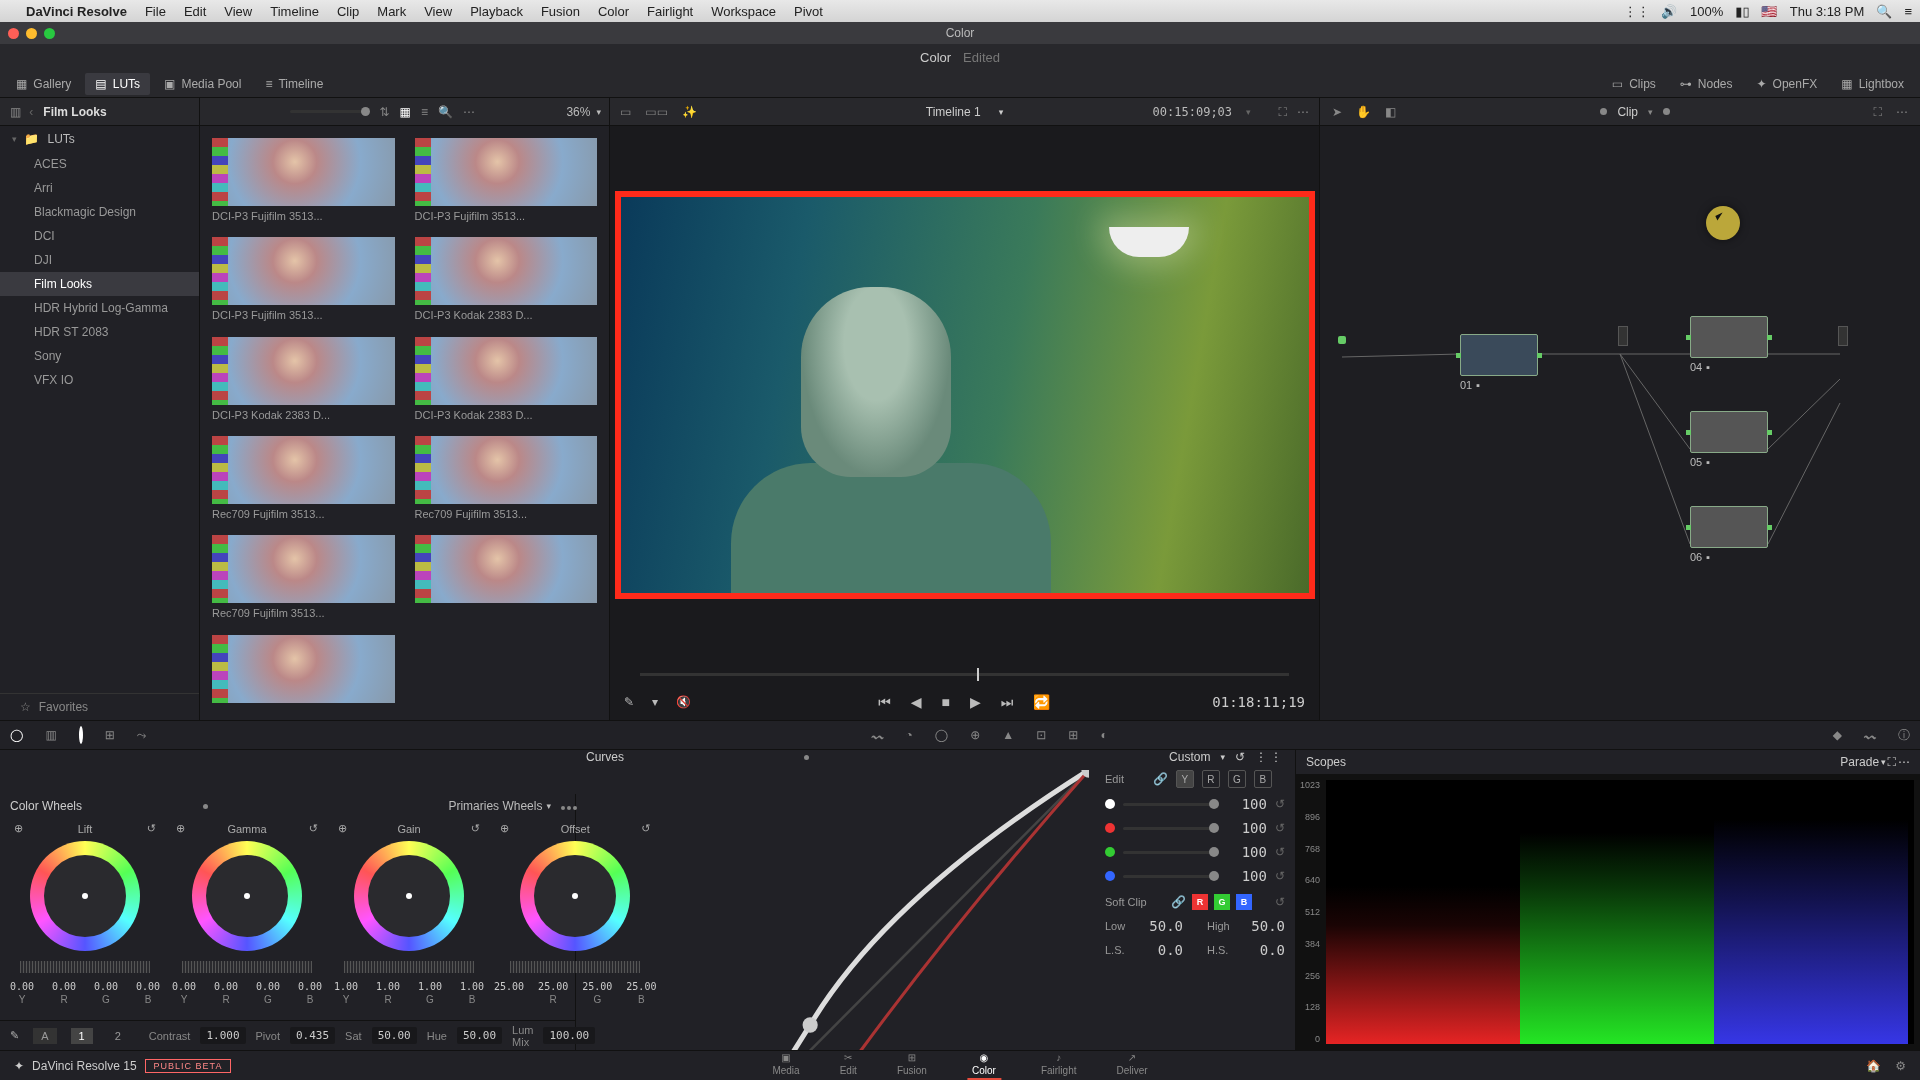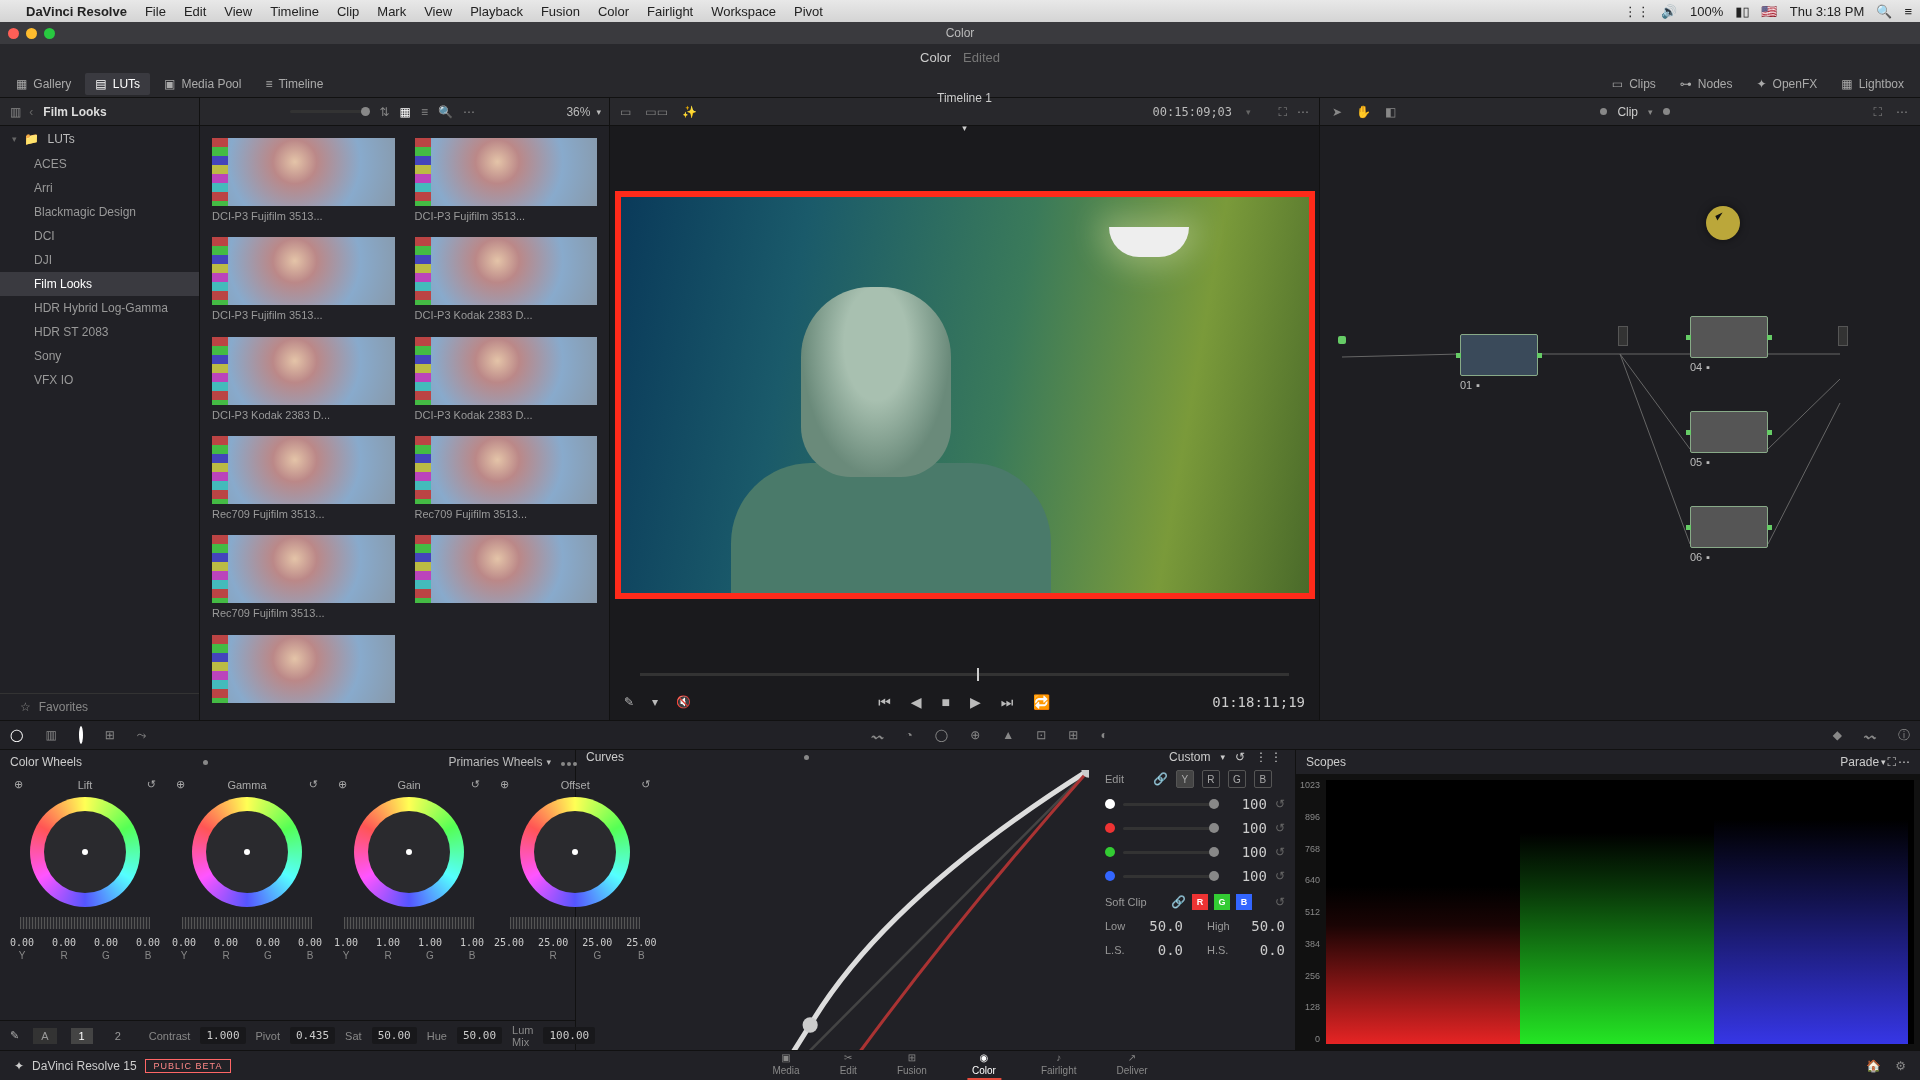--- a/index.html
+++ b/index.html
@@ -37,21 +37,21 @@
 .lg-head .ico { color:#888; }
 .lg-head .zoom { margin-left:auto; display:flex; align-items:center; gap:6px; color:#bbb;}
 .lg-body { flex:1; overflow:auto; padding: 12px; display:grid; grid-template-columns: 1fr 1fr; gap: 14px 20px;}
 .lg-cell { }
 .lg-thumb { width:100%; height: 68px; background:#333; border-radius:2px; display:flex;}
 .lg-thumb .bars { width:16px; background:repeating-linear-gradient(180deg,#b44,#b44 9px,#4b4 9px,#4b4 18px,#44b 18px,#44b 27px,#bb4 27px,#bb4 36px,#b4b 36px,#b4b 45px,#4bb 45px,#4bb 54px,#888 54px);}
 .lg-thumb .img { flex:1; background: radial-gradient(circle at 40% 35%, #e4c4a8 0%, #b88 20%, #8ac 60%, #89a 100%);}
 .lg-label { margin-top:4px; color:#999; font-size:11px; white-space:nowrap; overflow:hidden; text-overflow:ellipsis; }
 .viewer { flex:1; background:#1a1a1d; display:flex; flex-direction:column; border-right:1px solid #111;}
 .vw-head { height:28px; background:#28282c; display:flex; align-items:center; padding:0 10px; gap:14px; border-bottom:1px solid #111;}
-.vw-head .center { position:absolute; left:50%; transform:translateX(-50%); color:#ccc; display:flex; gap:18px; align-items:center;flex-direction:column;}
+.vw-head .center { position:absolute; left:50%; transform:translateX(-50%); color:#ccc; display:flex; gap:18px; align-items:center;}
 .vw-head .tc { margin-left:auto; color:#bbb; font-family: monospace;}
 .vw-head .icons { display:flex; gap:10px; margin-left:14px; color:#888;}
 .vw-canvas { flex:1; display:flex; align-items:center; justify-content:center; position:relative;}
 .vw-frame { width: 700px; height: 408px; border: 6px solid #ff2a1a; background: linear-gradient(100deg,#0a3a5a 0%, #1a5a6a 25%, #3a7a5a 55%, #7a9a3a 80%, #4a6a2a 100%); position:relative; overflow:hidden;}
 .vw-frame .lamp { position:absolute; top:30px; right:120px; width:80px; height:30px; background:#eee; border-radius: 0 0 40px 40px; box-shadow: 0 0 30px 10px rgba(255,255,200,.3);}
 .vw-frame .head { position:absolute; left:180px; top:90px; width:150px; height:190px; background: radial-gradient(ellipse at 50% 30%, #a8c0b0 30%, #6a8a7a 70%); border-radius: 70px 70px 50px 50px;}
 .vw-frame .body { position:absolute; left:110px; bottom:0; width:320px; height:130px; background:#4a7a6a; border-radius: 80px 80px 0 0;}
 .vw-scrub { height:20px; display:flex; align-items:center; padding: 0 30px;}
 .vw-track { flex:1; height:3px; background:#333; position:relative;}
 .vw-track::after { content:''; position:absolute; left:52%; top:-5px; width:2px; height:13px; background:#ccc;}
@@ -75,21 +75,21 @@
 .nd-graph svg { position:absolute; top:0; left:0; width:100%; height:100%; pointer-events:none;}
 .nd-graph line { stroke:#666; stroke-width:1;}
 .nd-src { position:absolute; left:18px; top:210px; width:8px;height:8px; background:#6c6; border-radius:2px;}
 .nd-mix { position:absolute; width:10px; height:20px; background:#333; border:1px solid #555;}
 .tools { height:30px; background:#212126; display:flex; align-items:center; padding:0 10px; gap:22px; border-top:1px solid #111; border-bottom:1px solid #111;}
 .tools .ico { color:#888; }
 .tools .ico.active { color:#fff; }
 .tools .record { width:15px;height:15px;border-radius:50%;border:2px solid #fff;}
 .tools .spacer { flex:1;}
 .lower { display:flex; height: 300px; background:#212126;}
-.wheels { width: 576px; border-right:1px solid #111; display:flex; flex-direction:column;}
+.wheels { width: 576px; border-right:1px solid #111; display:flex; flex-direction:column;margin-top:44px;}
 .wh-head { height:24px; display:flex; align-items:center; padding:0 10px; color:#ccc;}
 .wh-head .mode { margin-left:auto; color:#bbb; display:flex; gap:4px; align-items:center;}
 .wh-head .dots::before{content:'';display:inline-block;width:4px;height:4px;background:#888;border-radius:50%;box-shadow:6px 0 #888,12px 0 #888;}
 .wh-row { display:flex; padding: 4px 8px; gap:8px; flex:1;}
 .wheel { flex:1; display:flex; flex-direction:column; align-items:center;}
 .wheel .whd { display:flex; width:100%; align-items:center; justify-content:space-between; padding:0 6px; color:#aaa; font-size:11px;}
 .wheel .circ { width:110px; height:110px; border-radius:50%; margin-top:6px; background: conic-gradient(#ff5,#5f5,#5ff,#55f,#f5f,#f55,#ff5); position:relative;}
 .wheel .circ::after { content:''; position:absolute; inset:14px; border-radius:50%; background:#2a2a2e;}
 .wheel .dot { position:absolute; top:50%; left:50%; width:6px;height:6px;background:#fff;border-radius:50%;transform:translate(-50%,-50%); z-index:2;}
 .wheel .jog { width:130px; height:12px; margin-top:10px; background:repeating-linear-gradient(90deg,#555 0,#555 1px,#2a2a2e 1px,#2a2a2e 3px);}

